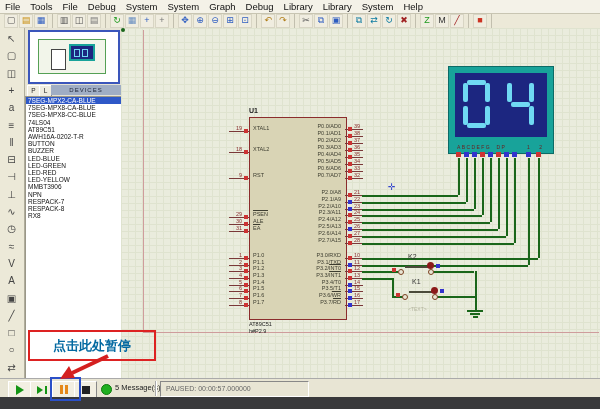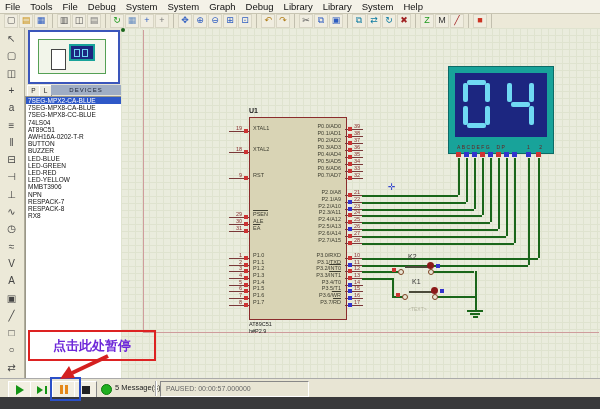--- a/index.html
+++ b/index.html
@@ -59,21 +59,21 @@
   #digit-labels{position:absolute;right:7px;bottom:3px;font-size:5px;color:#6b1d1d;letter-spacing:4px;}
   .sw-label{position:absolute;font-size:7px;color:#333;}
   .sw-bar{position:absolute;height:2px;background:#4a4a3a;}
   .sw-dot{position:absolute;width:4px;height:4px;border-radius:50%;border:1px solid #7a4020;background:#e9e6d5;}
   .sw-cap{position:absolute;width:7px;height:7px;border-radius:50%;background:#8b1a1a;}
   .placeholder{position:absolute;font-size:5px;color:#b4b4a0;}
   .origin-mark{position:absolute;font-size:9px;color:#3344cc;font-weight:bold;}
   .sheet-edge{position:absolute;background:#cf9c9c;}
   
   #note-box{position:absolute;left:28px;top:330px;width:124px;height:27px;border:2px solid #dd2222;z-index:30;}
-  #note-text{font-size:13px;font-weight:bold;color:#6d28d9;line-height:27px;text-align:center;}
+  #note-text{font-size:13px;font-weight:bold;color:#0369a1;line-height:27px;text-align:center;}
   #note-arrow{position:absolute;left:50px;top:352px;z-index:30;}
   #pause-highlight{position:absolute;left:50px;top:377px;width:27px;height:20px;border:2px solid #2b50c8;z-index:29;}
   
   #statusbar{position:absolute;left:0;top:378px;width:600px;height:19px;background:#e8e5d4;border-top:1px solid #aaa;}
   .btn-cell{position:absolute;top:2px;width:21px;height:15px;background:#f2efe2;border:1px solid;
             border-color:#fff #888 #888 #fff;display:flex;align-items:center;justify-content:center;gap:2px;}
   .tri-play{width:0;height:0;border-left:8px solid #149414;border-top:5px solid transparent;border-bottom:5px solid transparent;}
   .tri-step{width:0;height:0;border-left:6px solid #149414;border-top:4px solid transparent;border-bottom:4px solid transparent;}
   .step-bar{width:2px;height:8px;background:#149414;}
   .pause-bar{width:3px;height:9px;background:#e5881a;}

